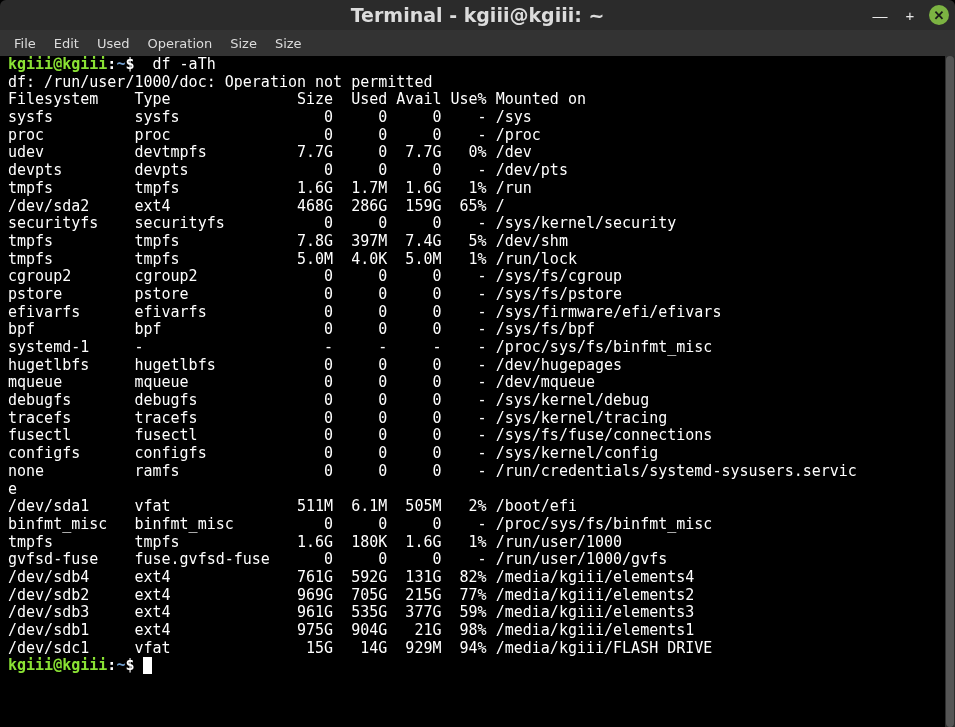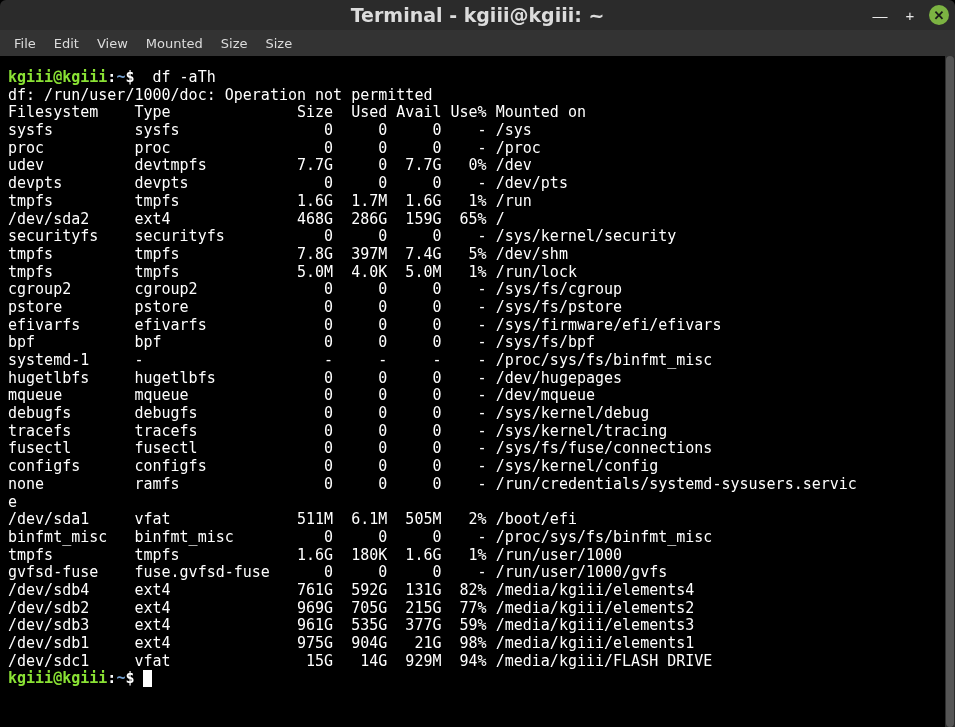--- a/index.html
+++ b/index.html
@@ -74,21 +74,21 @@
     cursor: pointer;
   }
   .terminal {
     position: absolute;
     top: 56px;
     left: 0;
     right: 10px;
     bottom: 0;
     background: #000;
     color: #fff;
-    padding: 13px 6px 4px 8px;
+    padding: 0 6px 4px 8px;
     white-space: pre;
     line-height: 1.18;
     font-size: 15px;
     font-family: "DejaVu Sans Mono", "Liberation Mono", monospace;
     overflow: hidden;
   }
   .scrollbar {
     position: absolute;
     top: 56px;
     right: 0;
@@ -124,22 +124,22 @@
   <div class="titlebar-controls">
     <div class="tb-btn">—</div>
     <div class="tb-btn">+</div>
     <div class="tb-btn tb-close">✕</div>
   </div>
 </div>
 
 <div class="menubar">
   <div class="menu-item">File</div>
   <div class="menu-item">Edit</div>
-  <div class="menu-item">View</div>
-  <div class="menu-item">Mounted</div>
+  <div class="menu-item">Used</div>
+  <div class="menu-item">Operation</div>
   <div class="menu-item">Size</div>
   <div class="menu-item">Size</div>
 </div>
 
 <div class="terminal" id="terminal"><span class="row"><span class="prompt-user">kgiii@kgiii</span><span class="prompt-sep">:</span><span class="prompt-path">~</span><span class="prompt-sep">$</span>  <span>df -aTh</span></span><span class="row">df: /run/user/1000/doc: Operation not permitted</span><span class="row">Filesystem    Type              Size  Used Avail Use% Mounted on</span><span class="row">sysfs         sysfs                0     0     0    - /sys</span><span class="row">proc          proc                 0     0     0    - /proc</span><span class="row">udev          devtmpfs          7.7G     0  7.7G   0% /dev</span><span class="row">devpts        devpts               0     0     0    - /dev/pts</span><span class="row">tmpfs         tmpfs             1.6G  1.7M  1.6G   1% /run</span><span class="row">/dev/sda2     ext4              468G  286G  159G  65% /</span><span class="row">securityfs    securityfs           0     0     0    - /sys/kernel/security</span><span class="row">tmpfs         tmpfs             7.8G  397M  7.4G   5% /dev/shm</span><span class="row">tmpfs         tmpfs             5.0M  4.0K  5.0M   1% /run/lock</span><span class="row">cgroup2       cgroup2              0     0     0    - /sys/fs/cgroup</span><span class="row">pstore        pstore               0     0     0    - /sys/fs/pstore</span><span class="row">efivarfs      efivarfs             0     0     0    - /sys/firmware/efi/efivars</span><span class="row">bpf           bpf                  0     0     0    - /sys/fs/bpf</span><span class="row">systemd-1     -                    -     -     -    - /proc/sys/fs/binfmt_misc</span><span class="row">hugetlbfs     hugetlbfs            0     0     0    - /dev/hugepages</span><span class="row">mqueue        mqueue               0     0     0    - /dev/mqueue</span><span class="row">debugfs       debugfs              0     0     0    - /sys/kernel/debug</span><span class="row">tracefs       tracefs              0     0     0    - /sys/kernel/tracing</span><span class="row">fusectl       fusectl              0     0     0    - /sys/fs/fuse/connections</span><span class="row">configfs      configfs             0     0     0    - /sys/kernel/config</span><span class="row">none          ramfs                0     0     0    - /run/credentials/systemd-sysusers.servic</span><span class="row">e</span><span class="row">/dev/sda1     vfat              511M  6.1M  505M   2% /boot/efi</span><span class="row">binfmt_misc   binfmt_misc          0     0     0    - /proc/sys/fs/binfmt_misc</span><span class="row">tmpfs         tmpfs             1.6G  180K  1.6G   1% /run/user/1000</span><span class="row">gvfsd-fuse    fuse.gvfsd-fuse      0     0     0    - /run/user/1000/gvfs</span><span class="row">/dev/sdb4     ext4              761G  592G  131G  82% /media/kgiii/elements4</span><span class="row">/dev/sdb2     ext4              969G  705G  215G  77% /media/kgiii/elements2</span><span class="row">/dev/sdb3     ext4              961G  535G  377G  59% /media/kgiii/elements3</span><span class="row">/dev/sdb1     ext4              975G  904G   21G  98% /media/kgiii/elements1</span><span class="row">/dev/sdc1     vfat               15G   14G  929M  94% /media/kgiii/FLASH DRIVE</span><span class="row"><span class="prompt-user">kgiii@kgiii</span><span class="prompt-sep">:</span><span class="prompt-path">~</span><span class="prompt-sep">$</span> <span class="cursor"></span></span></div>
 
 <div class="scrollbar">
   <div class="scrollthumb"></div>
 </div>
 

